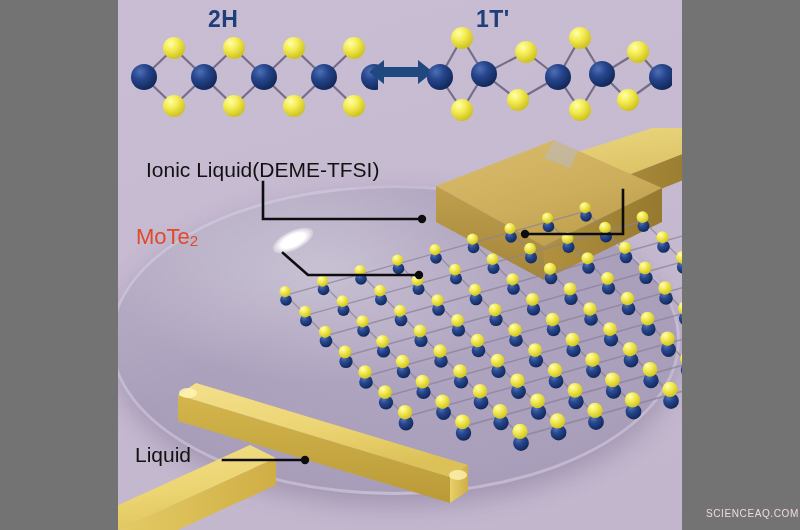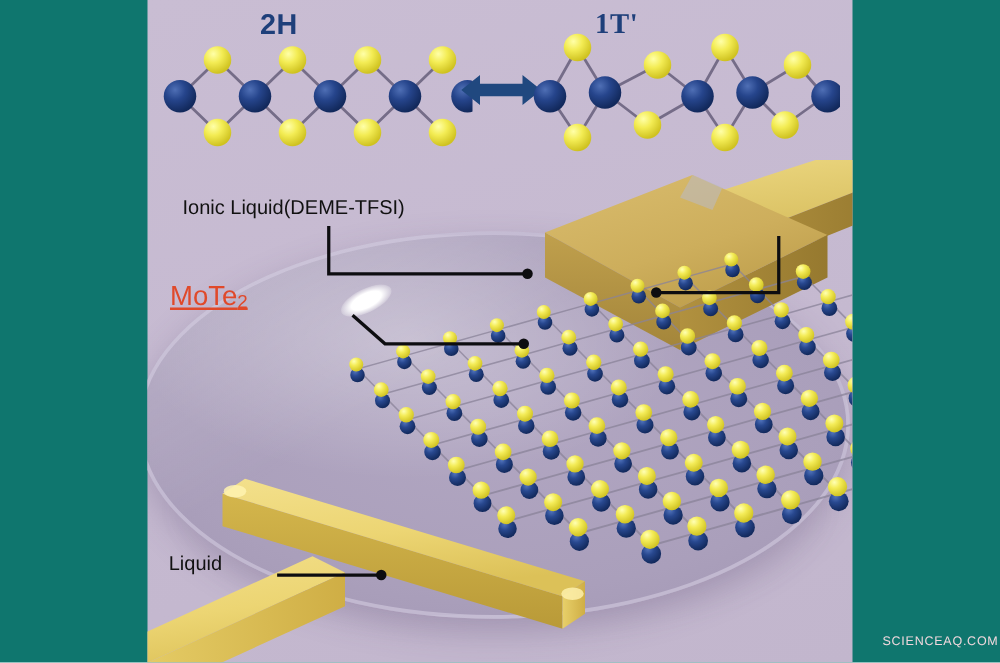--- a/index.html
+++ b/index.html
@@ -1,17 +1,17 @@
 <!DOCTYPE html>
 <html><head>
 <meta charset="utf-8">
 <style>
   html,body{margin:0;padding:0;background:#ffffff;}
   body{width:800px;height:530px;overflow:hidden;font-family:"Liberation Sans",sans-serif;}
-  #stage{position:relative;width:800px;height:530px;background:#0f766e;}
+  #stage{position:relative;width:800px;height:530px;background:#737373;}
 
   
   #canvas{
     position:absolute;left:118px;top:0;width:564px;height:530px;
     background:linear-gradient(165deg,#c9bdd3 0%,#c6bad1 45%,#c2b6cd 100%);
     overflow:hidden;
   }
 
   
   .phase-label{
@@ -53,43 +53,43 @@
   }
 
   
   .gold{position:absolute;}
   .gold svg{display:block;}
 
   
   #lattice{position:absolute;left:0;top:0;width:564px;height:530px;pointer-events:none;}
 
   
-  .callout-text{position:absolute;color:#111111;font-size:16px;white-space:nowrap;}
-  .callout-text.red{color:#e0492a;text-decoration:underline;}
+  .callout-text{position:absolute;color:#111111;font-size:21px;white-space:nowrap;}
+  .callout-text.red{color:#e0492a;}
   #lbl-ionic{left:28px;top:158px;}
   #lbl-mote2{left:18px;top:224px;font-size:22px;}
   #lbl-topgate{left:455px;top:163px;}
   #lbl-ground{left:17px;top:443px;}
   .sub{font-size:15px;vertical-align:-2px;}
   #leaders{position:absolute;left:0;top:0;width:564px;height:530px;}
 
   #watermark{
     position:absolute;left:706px;top:508px;font-size:10px;letter-spacing:.6px;
     color:#f0d8dd;
   }
 </style>
 </head>
 <body>
 
 <div id="stage">
 
   <div id="canvas">
 
     <div class="phase-label" id="phase-2h" style="left:90px;top:6px;">2H</div>
-    <div class="phase-label" id="phase-1t" style="left:358px;top:6px;font-family:Liberation Serif, serif;">1T'</div>
+    <div class="phase-label" id="phase-1t" style="left:358px;top:6px;">1T'</div>
 
     <div class="struct" id="struct-2h" style="left:10px;top:32px;">
       <svg width="250" height="90" viewBox="0 0 250 90">
         <defs>
           <radialGradient id="mo2h" cx="35%" cy="30%" r="70%">
             <stop offset="0%" stop-color="#4f6fb5"></stop>
             <stop offset="45%" stop-color="#26458c"></stop>
             <stop offset="100%" stop-color="#12295c"></stop>
           </radialGradient>
           <radialGradient id="te2h" cx="35%" cy="28%" r="72%">

